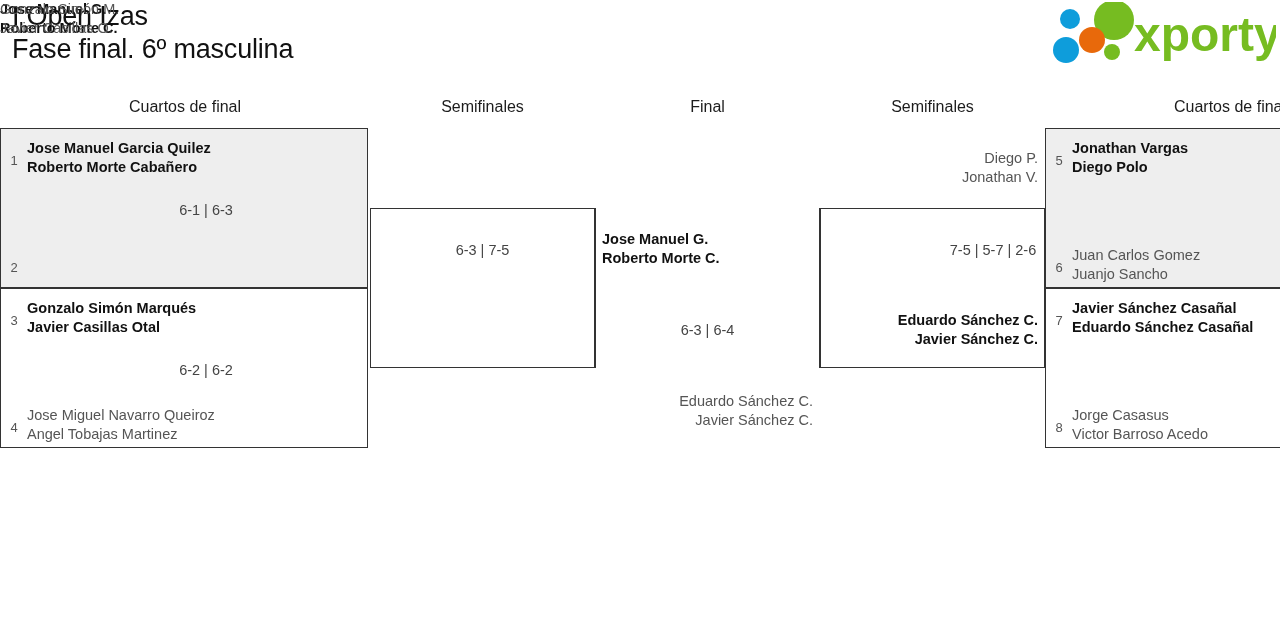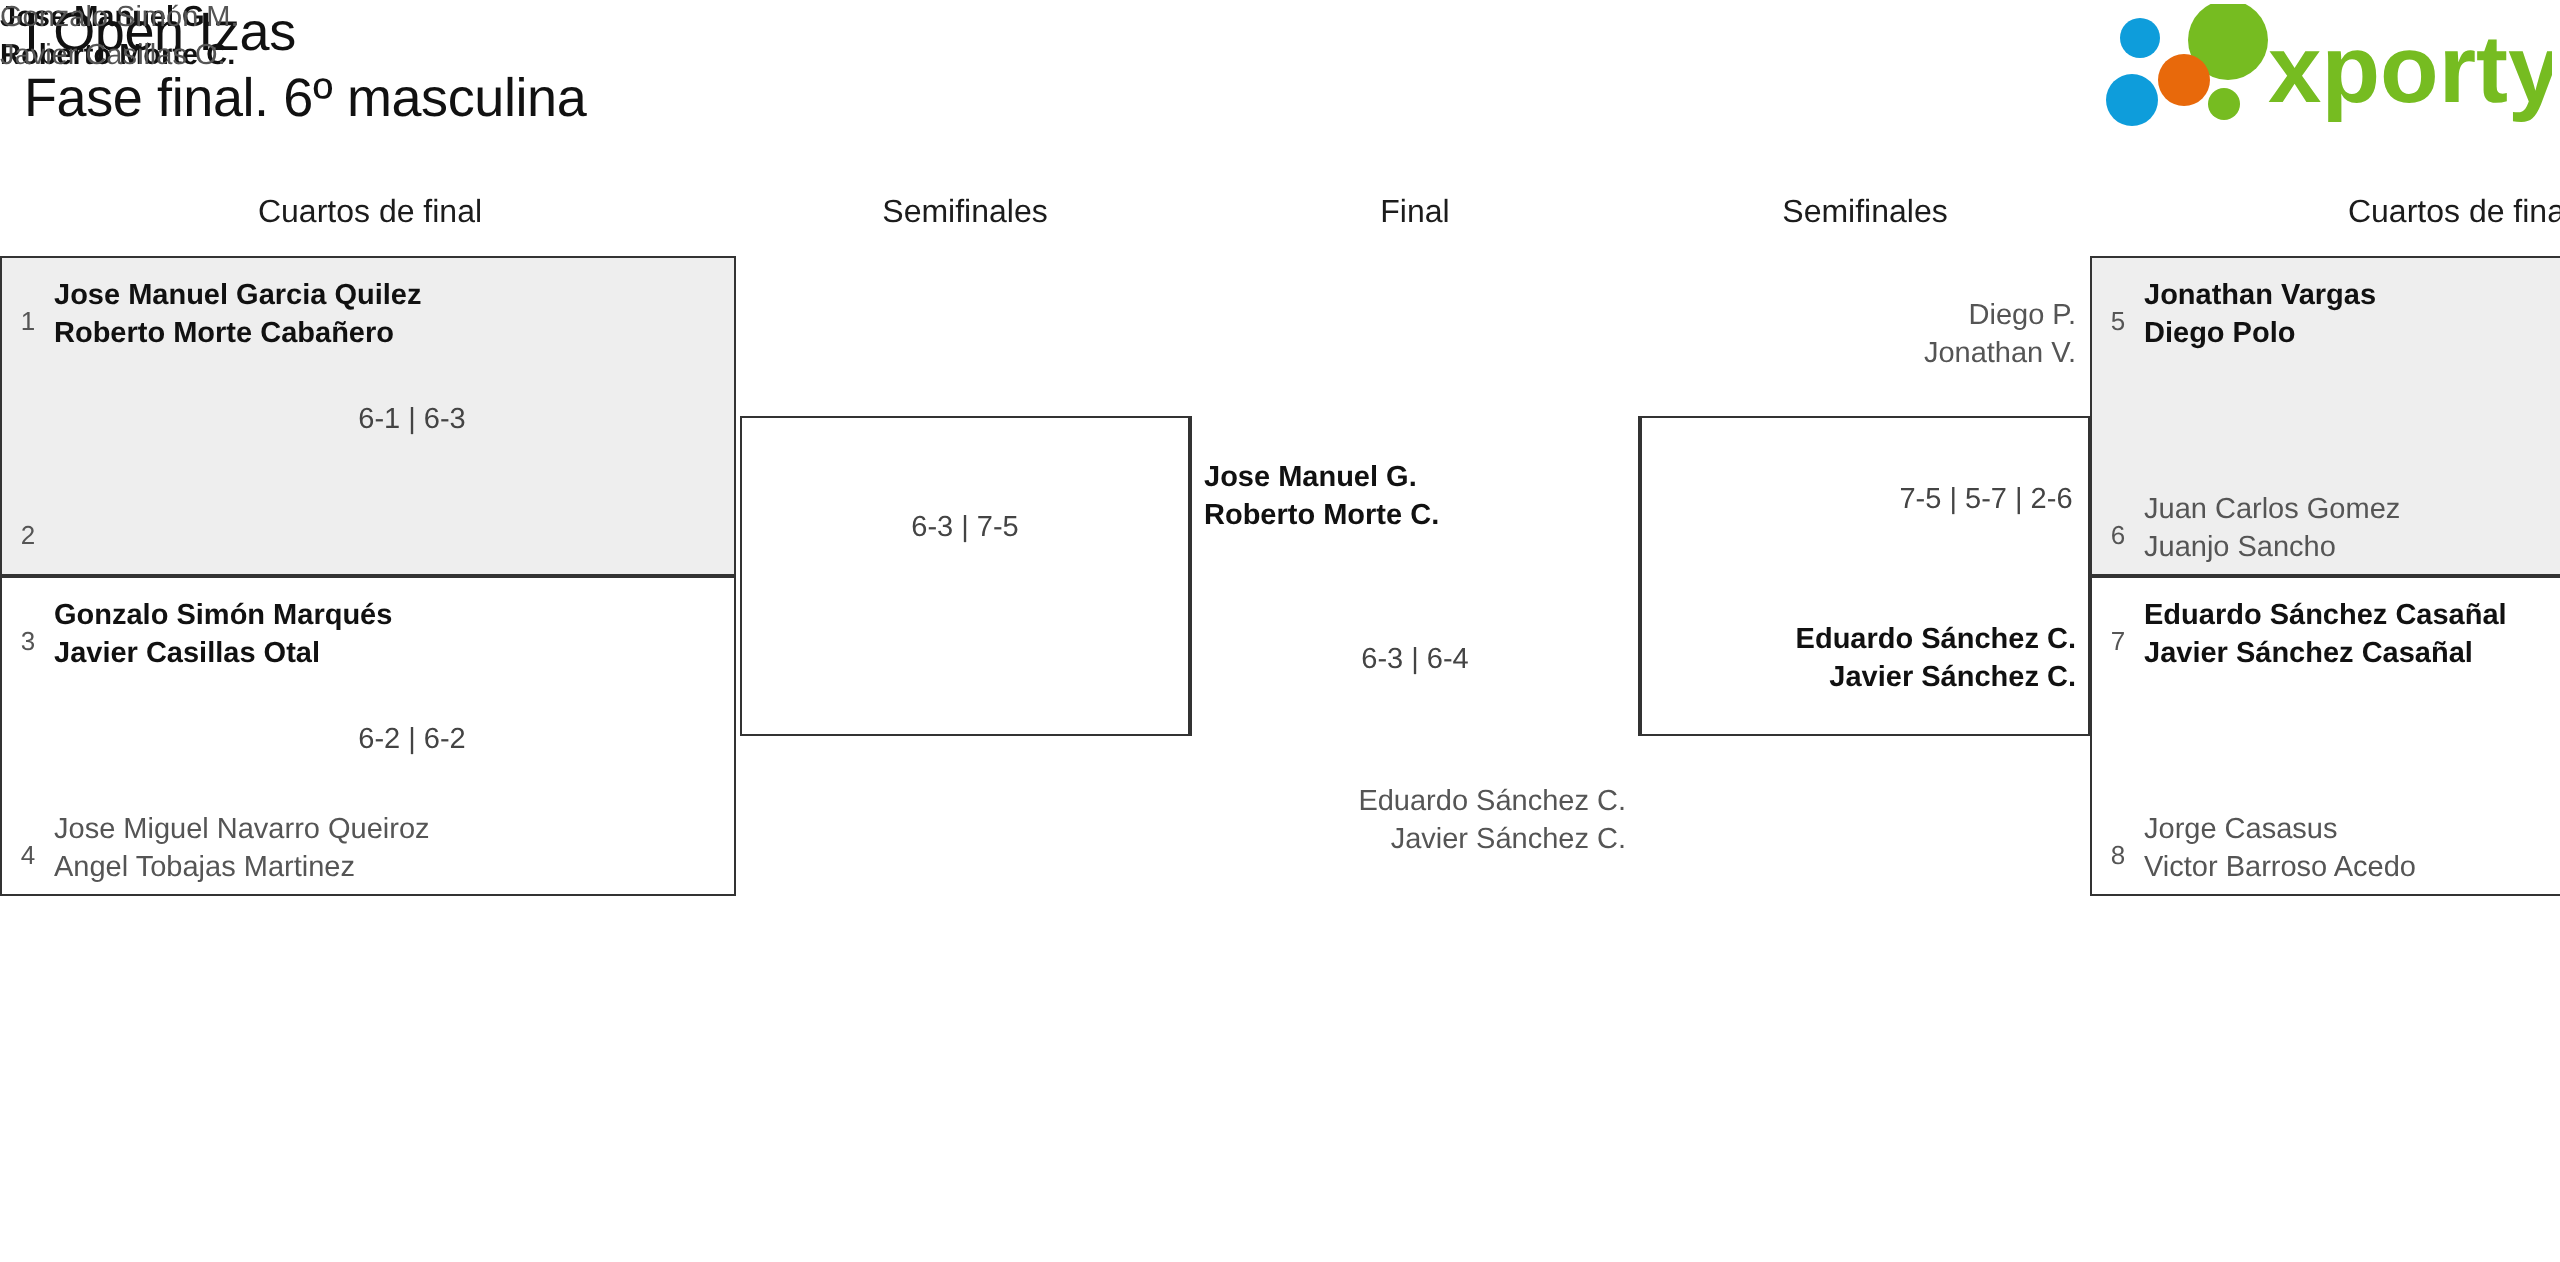--- a/index.html
+++ b/index.html
@@ -155,21 +155,21 @@
   .sf-name.loser  { font-weight: 400; color: #555555; }
 
   .sf-score {
     position: absolute;
     top: 241px;
     font-size: 14.5px;
     line-height: 19px;
     color: #444444;
     white-space: nowrap;
   }
-  .sf-score.left-col  { left: 371px; width: 223px; text-align: center; margin-top: 14px; }
+  .sf-score.left-col  { left: 371px; width: 223px; text-align: center; }
   .sf-score.right-col { left: 821px; width: 264px; text-align: center; margin-left: 40px; }
 
   
   .final-box {
     position: absolute;
     left: 595px;
     top: 208px;
     width: 225px;
     height: 160px;
     box-sizing: border-box;
@@ -262,22 +262,22 @@
     <div class="seed bottom r">6</div>
     <div class="pair bottom loser">
       <span class="nm">Juan Carlos Gomez</span>
       <span class="nm">Juanjo Sancho</span>
     </div>
   </div>
 
   <div class="qf-box plain qf-right-2">
     <div class="seed top r">7</div>
     <div class="pair top winner">
+      <span class="nm">Javier Sánchez Casañal</span>
       <span class="nm">Eduardo Sánchez Casañal</span>
-      <span class="nm">Javier Sánchez Casañal</span>
     </div>
     <div class="qf-score right-r">6-1 | 6-2</div>
     <div class="seed bottom r">8</div>
     <div class="pair bottom loser">
       <span class="nm">Jorge Casasus</span>
       <span class="nm">Victor Barroso Acedo</span>
     </div>
   </div>
 
   <div class="sf-box sf-left"></div>

